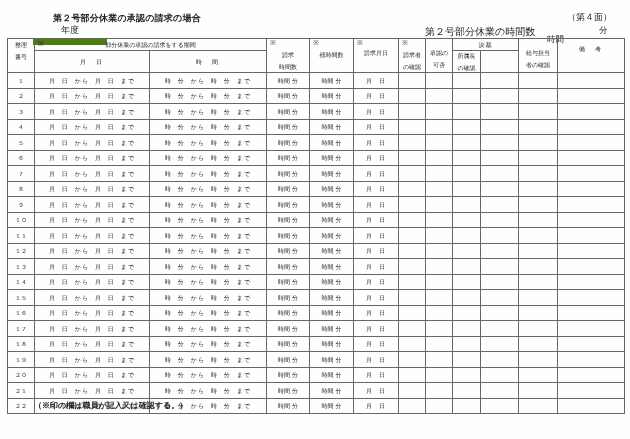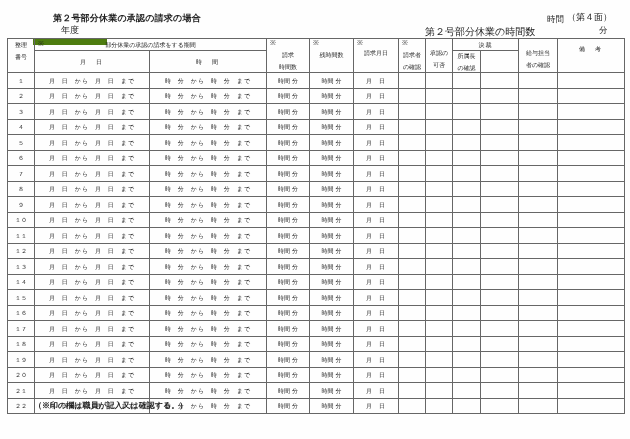--- a/index.html
+++ b/index.html
@@ -4,21 +4,21 @@
 <style>
   html, body { margin:0; padding:0; background:#fefefe; }
   body { width:630px; height:439px; position:relative; overflow:hidden;
          font-family:"DejaVu Serif","Liberation Serif",serif; color:#222; }
   .abs { position:absolute; }
   .title { left:33px; top:12px; font-size:9px; font-weight:bold; letter-spacing:0.2px;margin-left:20px; }
   .nendo { left:33px; top:24px; width:74px; font-size:9px; text-align:center;
            border-bottom:7px solid #4d7c0f; padding-bottom:1px; }
   .page-no { left:567px; top:11px; font-size:9px; }
   .hours-label { left:425px; top:25px; font-size:10px; }
-  .hours-unit1 { left:547px; top:14px; font-size:8.5px; }
+  .hours-unit1 { left:547px; top:34px; font-size:8.5px; }
   .hours-unit2 { left:599px; top:25px; font-size:8.5px; }
   table.form { position:absolute; left:7px; top:38px; border-collapse:collapse;
                table-layout:fixed; width:617px; }
   table.form td { border:1px solid #666; padding:0; font-size:6px; text-align:center;
                   vertical-align:middle; line-height:1.2; overflow:hidden; white-space:nowrap; }
   table.form tr.body-row td { height:14.5px; }
   .hdr-sm { font-size:5.5px; }
   .hdr-mid { font-size:8px; }
   .hdr-lg { font-size:9px; letter-spacing:2px; }
   .mark { position:absolute; left:3px; top:1px; font-size:7px; }

